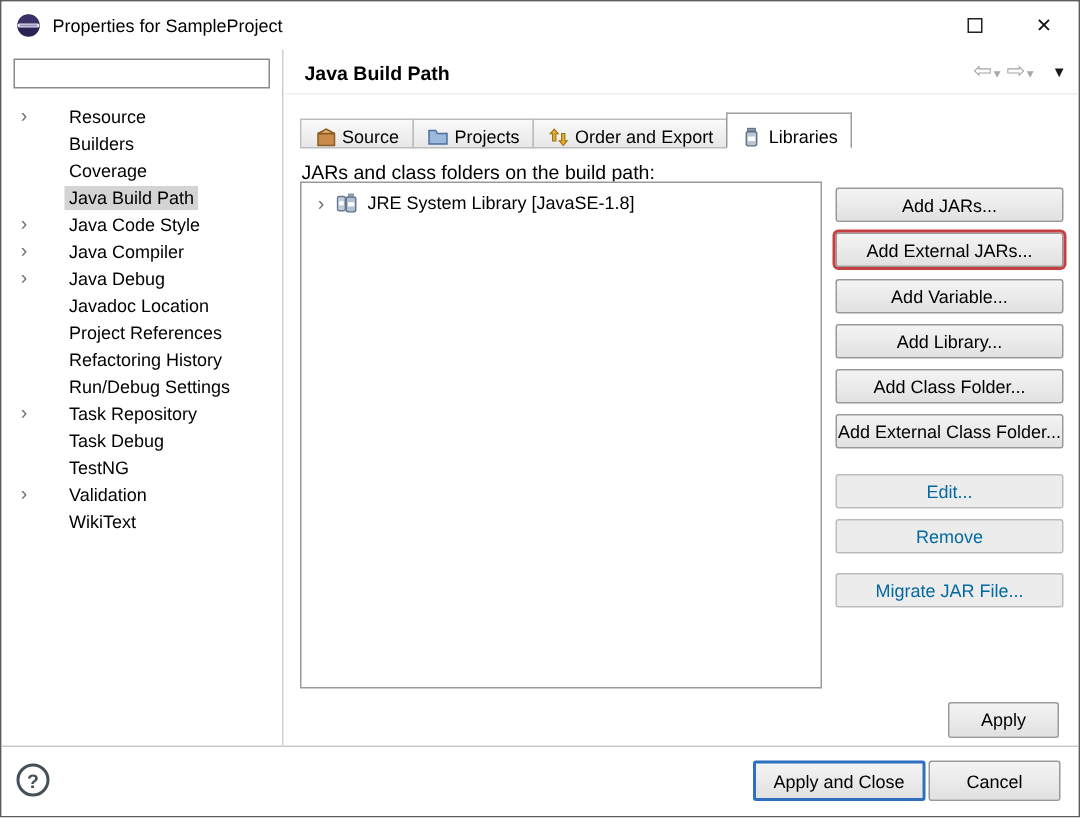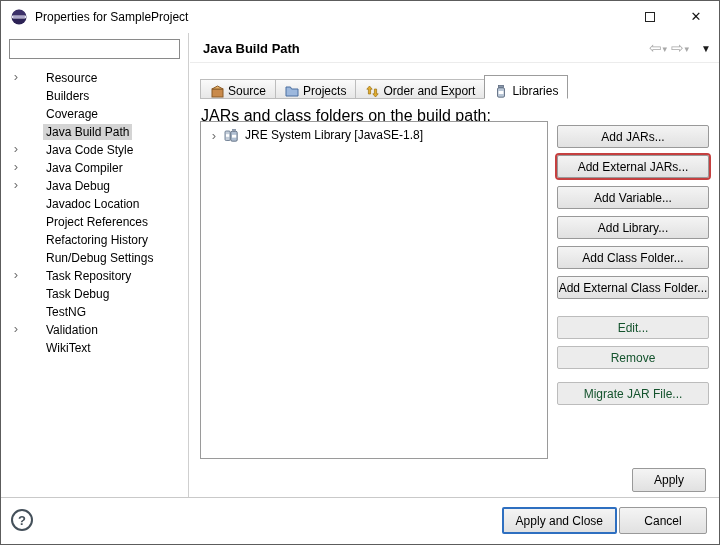--- a/index.html
+++ b/index.html
@@ -32,32 +32,32 @@
   .nav-arrow{font-size:15px;line-height:20px}
   .nav-caret{font-size:9px;margin:2px 4px 0 1px}
   .nav-menu{color:#1a1a1a;font-size:10px;margin-left:8px}
 
   
   .tabs{position:absolute;left:10px;top:42px;display:flex;align-items:flex-end;height:24px}
   .tab{display:flex;align-items:flex-end;gap:4px;height:20px;padding:0 9px;font-size:12px;border:1px solid #bdbdbd;background:linear-gradient(#fafafa,#e7e7e7);margin-right:-1px;cursor:default;white-space:nowrap}
   .tab.active{height:24px;background:#fff;border-color:#9c9c9c;border-bottom-color:#fff;position:relative;z-index:2}
   .ticon{display:inline-flex;width:14px;height:14px;align-items:center;justify-content:center}
 
-  .list-label{position:absolute;left:11px;top:74px;font-size:16px}
+  .list-label{position:absolute;left:11px;top:74px;font-size:13px}
 
   
   .listbox{position:absolute;left:10px;top:88px;width:348px;height:338px;border:1px solid #9a9a9a;background:#fff}
   .lb-row{display:flex;align-items:center;height:20px;margin-top:3px;font-size:12px;cursor:default}
   .lb-tw{width:14px;text-align:center;color:#6f6f6f;font-size:13px;margin-left:6px}
   .lb-icon{margin:0 5px 0 2px;display:inline-flex}
 
   
   .btn-col{position:absolute;left:367px;top:92px;width:152px;height:300px}
   .side-btn{position:absolute;left:0;width:152px;height:23px;font:12px "Liberation Sans",sans-serif;background:linear-gradient(#f4f4f4,#e1e1e1);border:1px solid #999;border-radius:2px;cursor:default;color:#000}
-  .side-btn:disabled{color:#14532d;background:#ececec;border-color:#bcbcbc}
+  .side-btn:disabled{color:#0369a1;background:#ececec;border-color:#bcbcbc}
   .side-btn.highlight{outline:2px solid #c54040;outline-offset:0}
   .bp0{top:0}.bp1{top:30px}.bp2{top:61px}.bp3{top:91px}.bp4{top:121px}.bp5{top:151px}.bp6{top:191px}.bp7{top:221px}.bp8{top:257px}
   .apply-btn{position:absolute;right:13px;top:435px;width:74px;height:24px;font:12px "Liberation Sans",sans-serif;background:linear-gradient(#f4f4f4,#e1e1e1);border:1px solid #999;border-radius:2px;cursor:default}
 
   
   .footer{position:absolute;left:0;bottom:0;right:0;height:47px;border-top:1px solid #c9c9c9;background:#fff}
   .help{position:absolute;left:10px;top:11px;width:22px;height:22px;border:2px solid #44505a;border-radius:50%;display:flex;align-items:center;justify-content:center;font-size:13px;font-weight:bold;color:#44505a;cursor:default}
   .footer-btns{position:absolute;right:12px;top:9px;display:flex;gap:2px}
   .f-btn{height:27px;font:12px "Liberation Sans",sans-serif;background:linear-gradient(#f4f4f4,#e1e1e1);border:1px solid #999;border-radius:2px;padding:0 12px;min-width:88px;cursor:default}
   .f-btn.default{border:2px solid #2e6fc0;min-width:100px}

